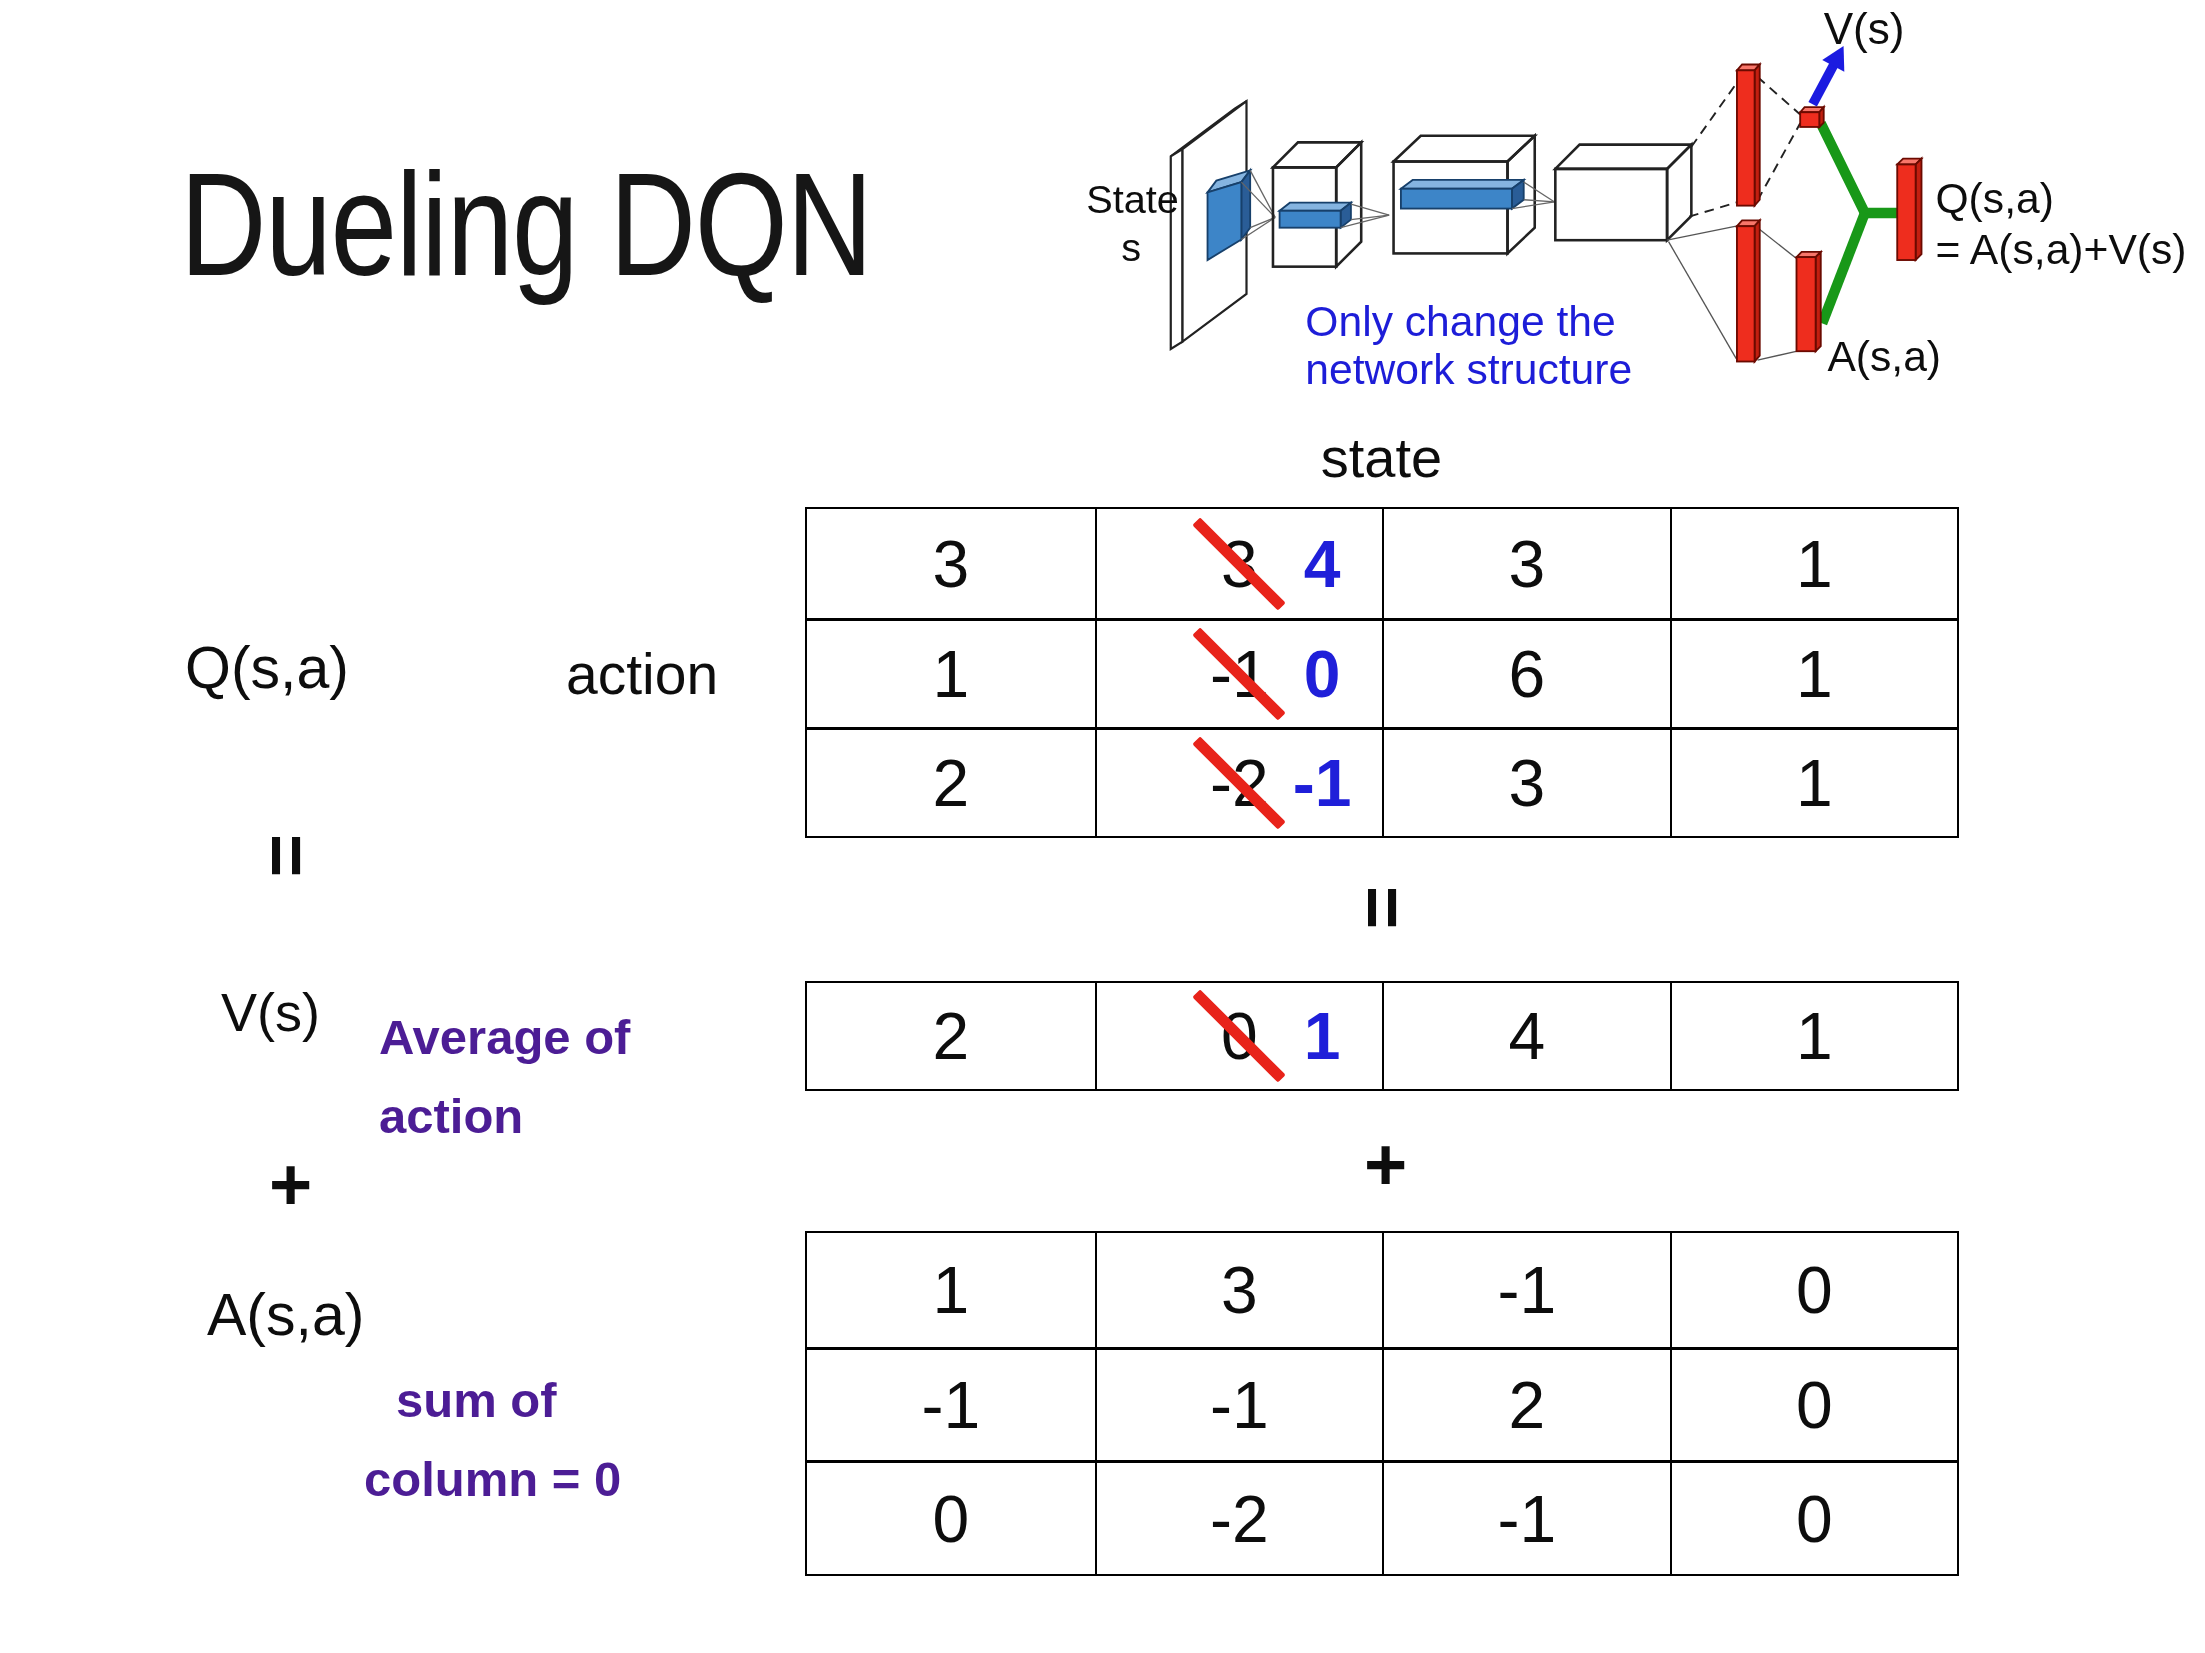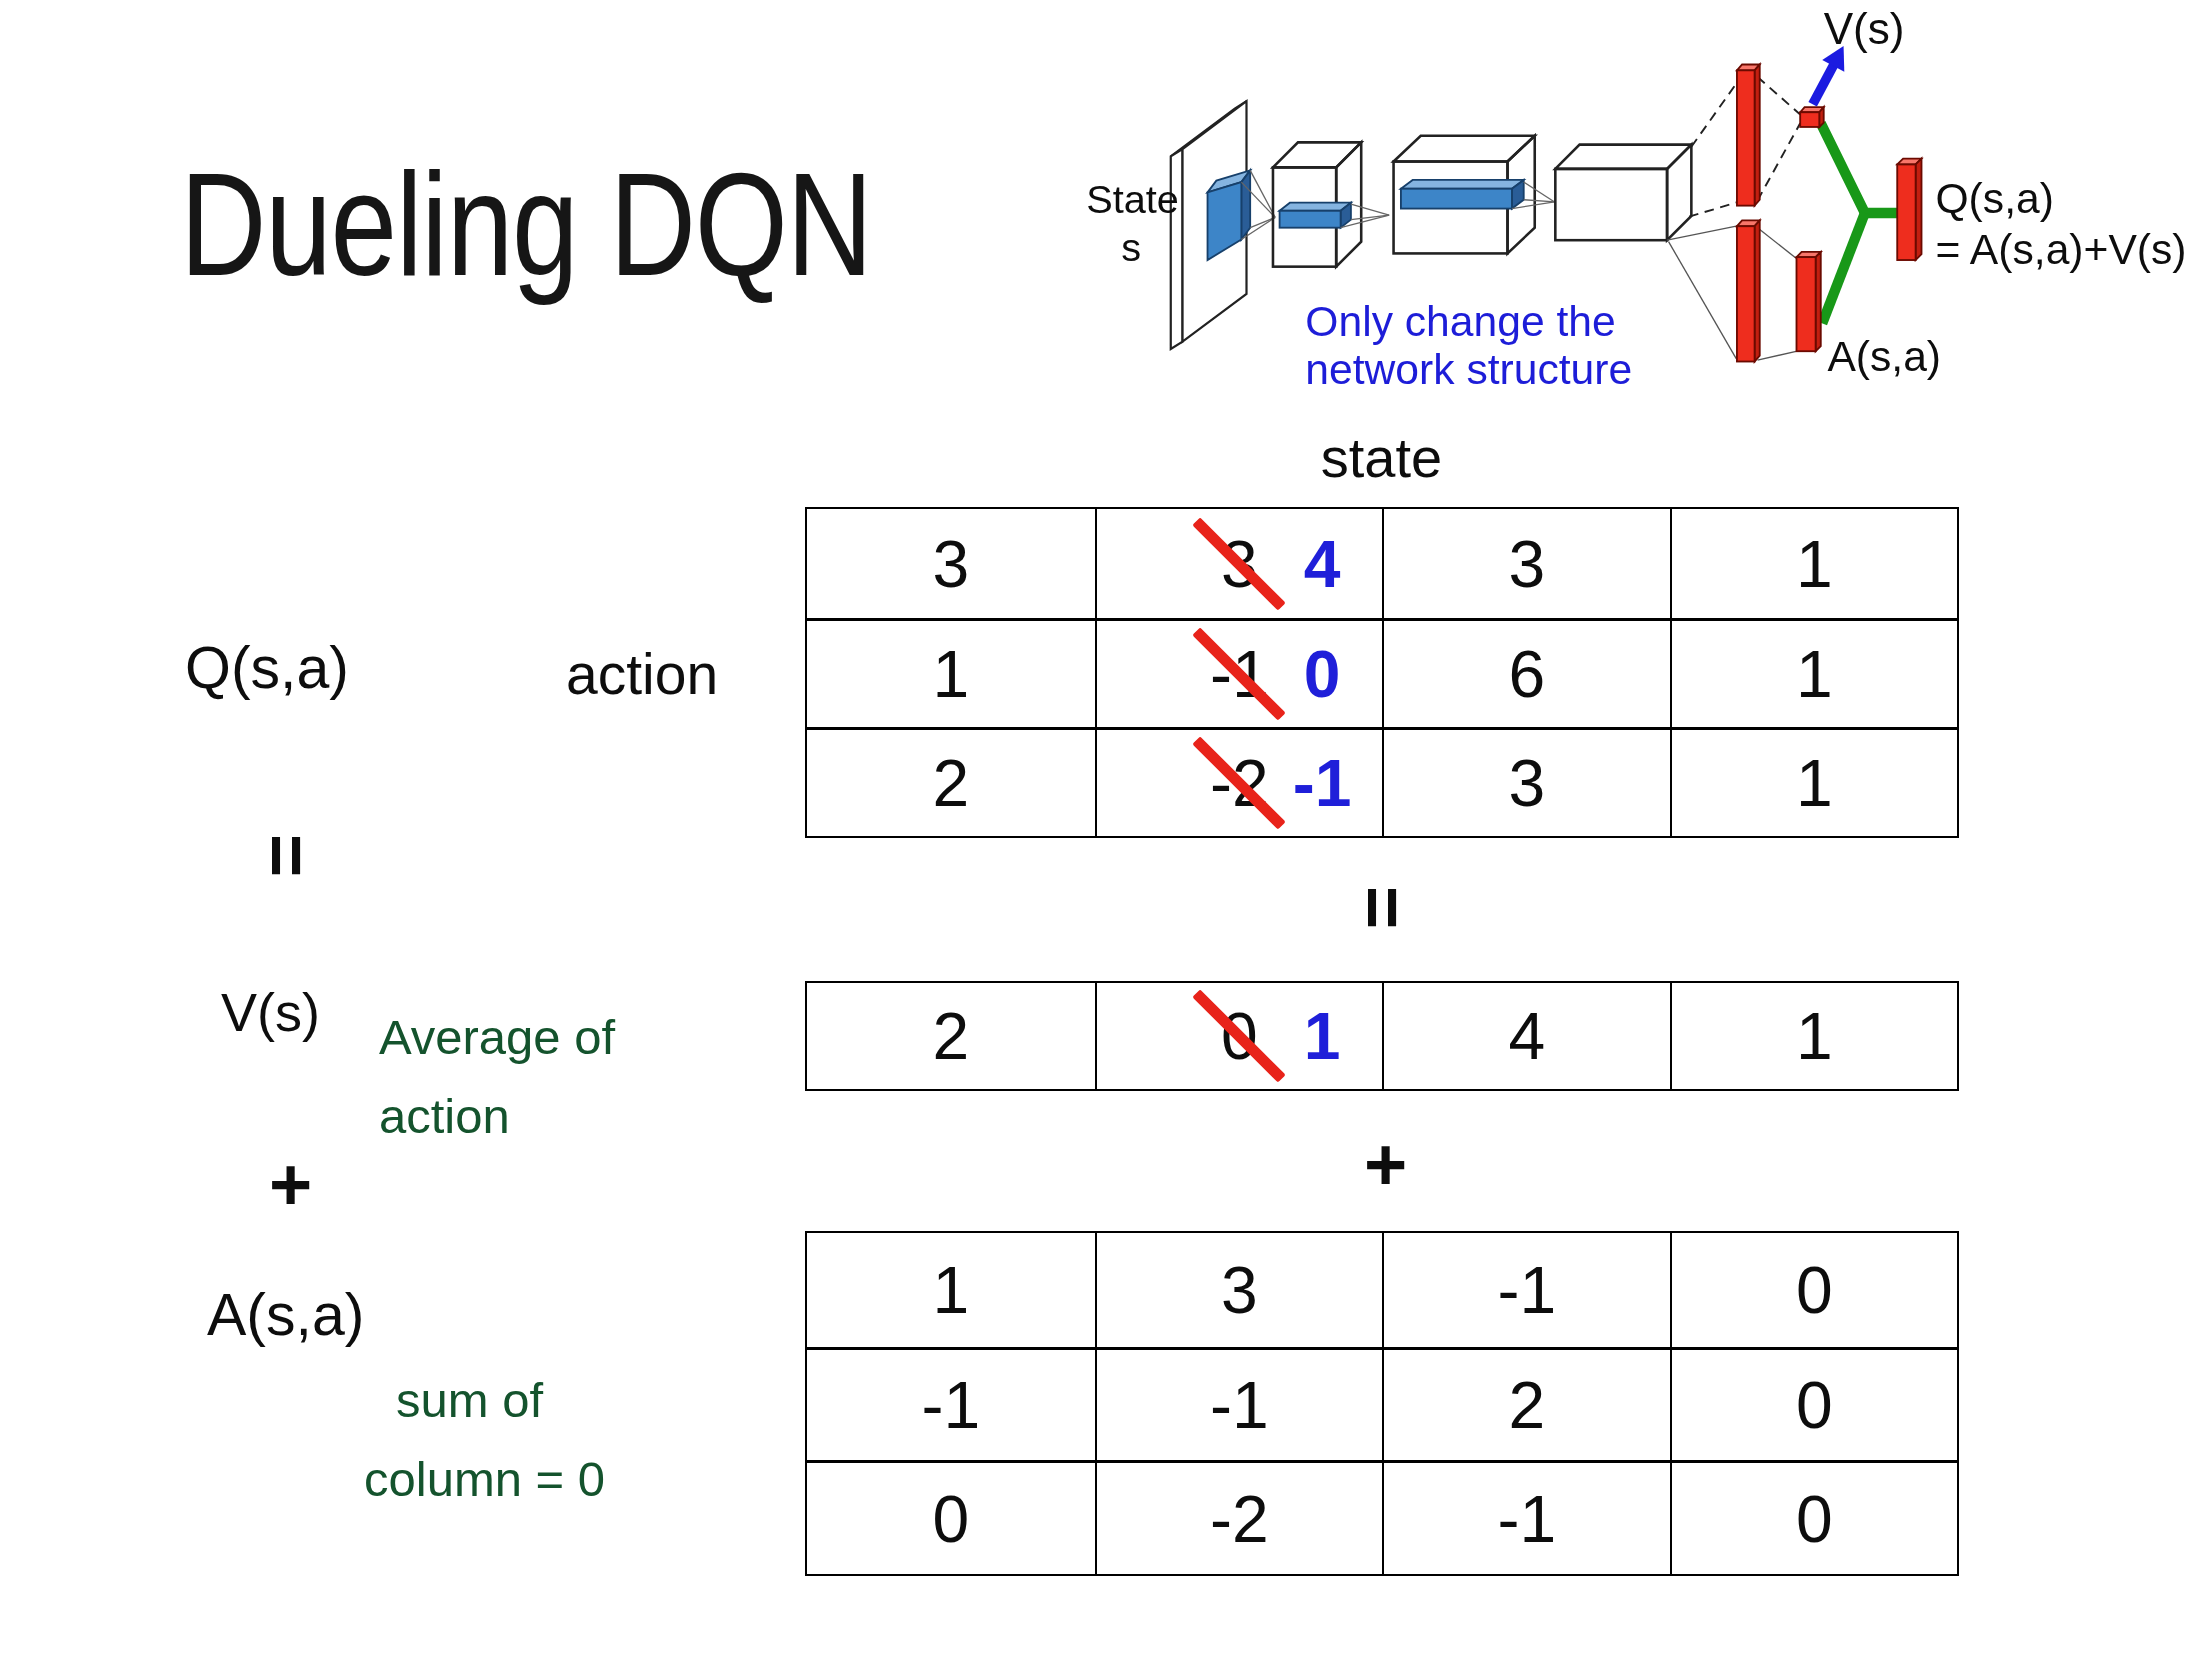--- a/index.html
+++ b/index.html
@@ -3,21 +3,21 @@
 <meta charset="utf-8">
 <style>
   html,body{margin:0;padding:0;background:#fff;}
   .slide{position:relative;width:2205px;height:1654px;background:#ffffff;overflow:hidden;
          font-family:"Liberation Sans",sans-serif;color:#0d0d0d;}
   .abs{position:absolute;}
   .title{left:180px;top:141px;font-size:146px;font-weight:300;letter-spacing:-1.5px;
          transform:scaleX(.82);transform-origin:left top;white-space:nowrap;color:#161616;}
   .hdr{font-size:56px;color:#0d0d0d;}
   .lbl{font-size:59px;color:#0d0d0d;white-space:nowrap;}
-  .blue-note{font-size:49px;font-weight:400;color:#14532d;white-space:nowrap;line-height:1.0;}
+  .blue-note{font-size:49px;font-weight:700;color:#4c1d95;white-space:nowrap;line-height:1.0;}
   .sym{font-size:74px;font-weight:600;width:103px;height:96px;display:flex;
        align-items:center;justify-content:center;}
   .rot90{transform:rotate(90deg);display:inline-block;font-weight:700;}
   .tbl{display:grid;grid-template-columns:repeat(4,1fr);border:2.6px solid #000;
        box-sizing:border-box;background:#fff;}
   .cell{position:relative;display:flex;align-items:center;justify-content:center;
         font-size:66px;line-height:1;}
   .rt{border-top:3.7px solid #000;}
   .rl{border-left:2.6px solid #000;}
   .old-wrap{position:relative;display:inline-flex;align-items:center;justify-content:center;}

